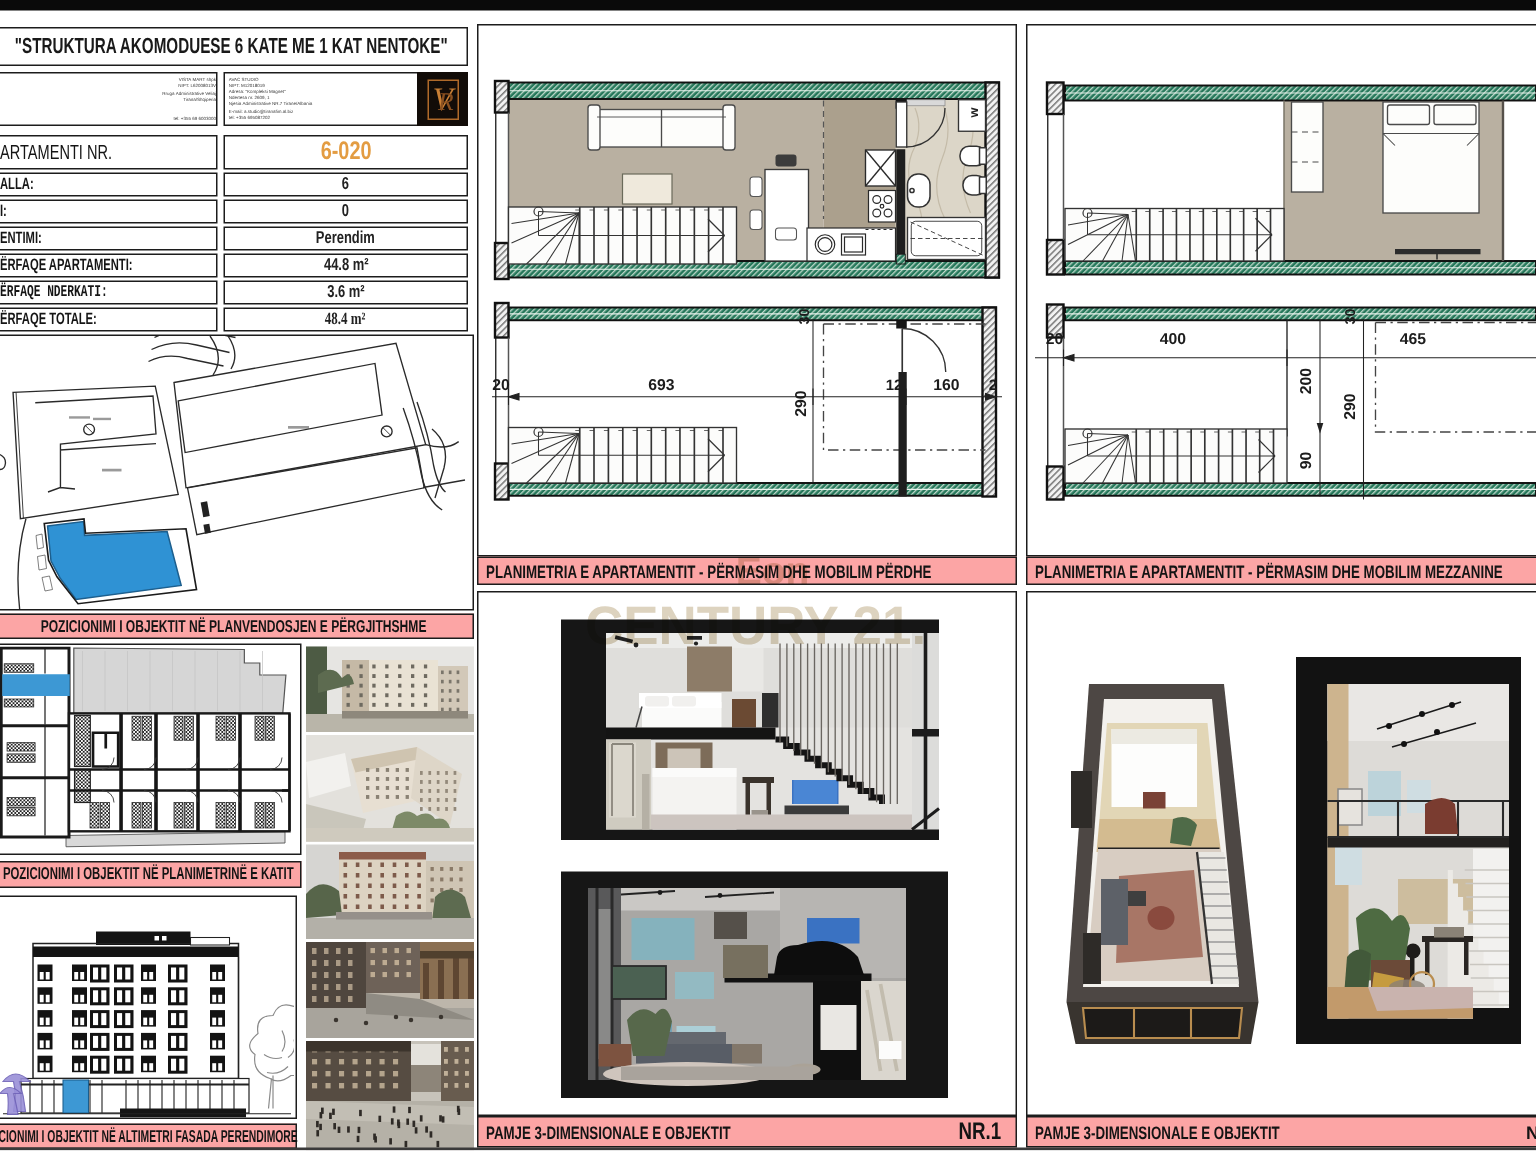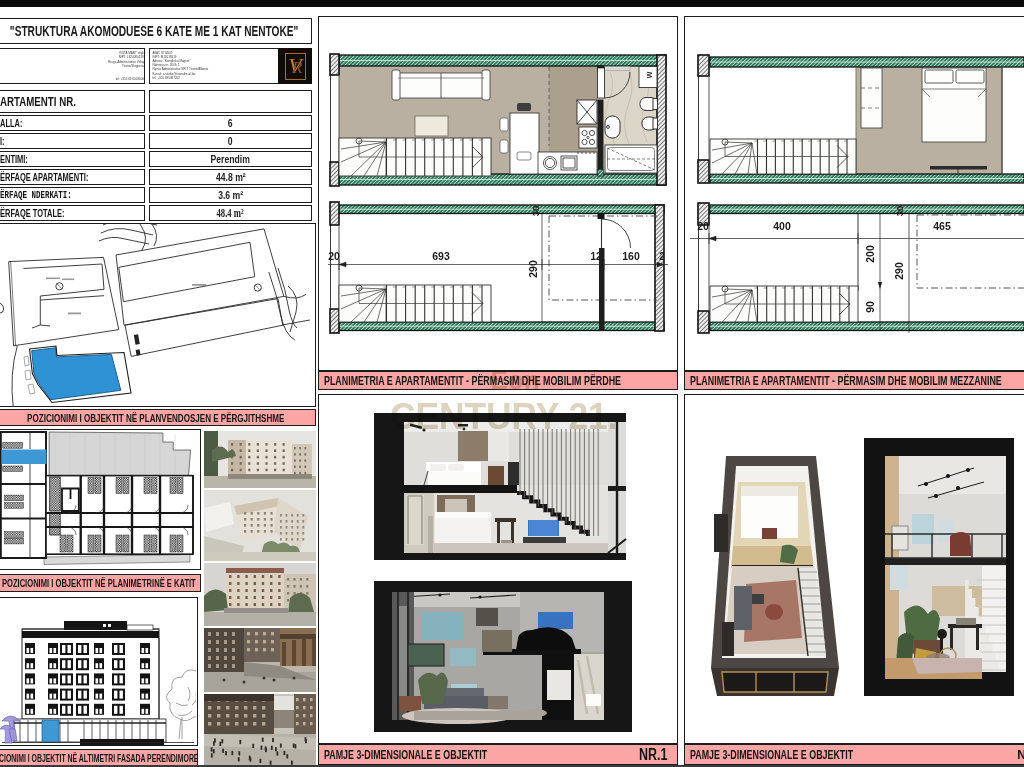--- a/index.html
+++ b/index.html
@@ -32,23 +32,24 @@
 <div class="abs" style="left:152.5px;top:50.5px;width:60px;height:32px;font-size:3px;line-height:4.2px;color:#3a3a3a;">
 AVAC&nbsp;STUDIO<br>NIPT:&nbsp;M12018019<br>Adresa:&nbsp;"Kompleksi&nbsp;Magnet"<br>Ndertesa&nbsp;nr.&nbsp;2609,&nbsp;1<br>Njesia&nbsp;Administrative&nbsp;NR.7&nbsp;Tirane/Albania<br>E-mail:&nbsp;a.studio@tiranafim.al.biz<br>tel:&nbsp;+355&nbsp;695087202</div>
 
 <div class="abs" style="left:278px;top:48px;width:34px;height:36px;background:#120c08;">
   <div class="abs" style="left:7px;top:5px;width:19px;height:25px;border:1px solid #b06a2a;"></div>
   <div class="abs" style="left:8px;top:4px;width:18px;height:27px;font-family:'Liberation Serif',serif;color:#c87f35;font-size:22px;font-style:italic;line-height:27px;text-align:center;">V</div>
   <div class="abs" style="left:14px;top:8px;width:14px;height:24px;font-family:'Liberation Serif',serif;color:#8a5020;font-size:17px;font-style:italic;line-height:24px;">R</div>
 </div>
 
 <div class="box" style="left:-4px;top:90px;width:148.5px;height:23px;"></div>
-<div class="abs" style="left:0px;top:94px;font-weight:bold;font-size:13.5px;color:#151515;"><span class="cond" style="transform:scaleX(0.72);">ARTAMENTI NR.</span></div>
+<div class="abs" style="left:0px;top:94px;font-weight:normal;font-size:13.5px;color:#151515;"><span class="cond" style="transform:scaleX(0.72);">ARTAMENTI NR.</span></div>
 
 <div class="box" style="left:149px;top:90px;width:163px;height:23px;"></div>
+<div class="abs" style="left:149px;top:91px;width:163px;text-align:center;font-weight:bold;font-size:17px;color:#e39c42;"><span class="condc" style="transform:scaleX(0.78);">6-020</span></div>
 
 <div class="box" style="left:-4px;top:115px;width:148.5px;height:16px;"></div>
 <div class="abs" style="left:0px;top:117px;font-weight:bold;font-size:11px;color:#151515;"><span class="cond" style="transform:scaleX(0.68);">ALLA:</span></div>
 <div class="box" style="left:149px;top:115px;width:163px;height:16px;"></div>
 <div class="abs" style="left:149px;top:117px;width:163px;text-align:center;font-weight:bold;font-size:11.5px;color:#222;"><span class="condc" style="transform:scaleX(0.75);">6</span></div>
 
 <div class="box" style="left:-4px;top:133px;width:148.5px;height:16px;"></div>
 <div class="abs" style="left:0px;top:135px;font-weight:bold;font-size:11px;color:#151515;"><span class="cond" style="transform:scaleX(0.68);">I:</span></div>
 <div class="box" style="left:149px;top:133px;width:163px;height:16px;"></div>
 <div class="abs" style="left:149px;top:135px;width:163px;text-align:center;font-weight:bold;font-size:11.5px;color:#222;"><span class="condc" style="transform:scaleX(0.75);">0</span></div>

